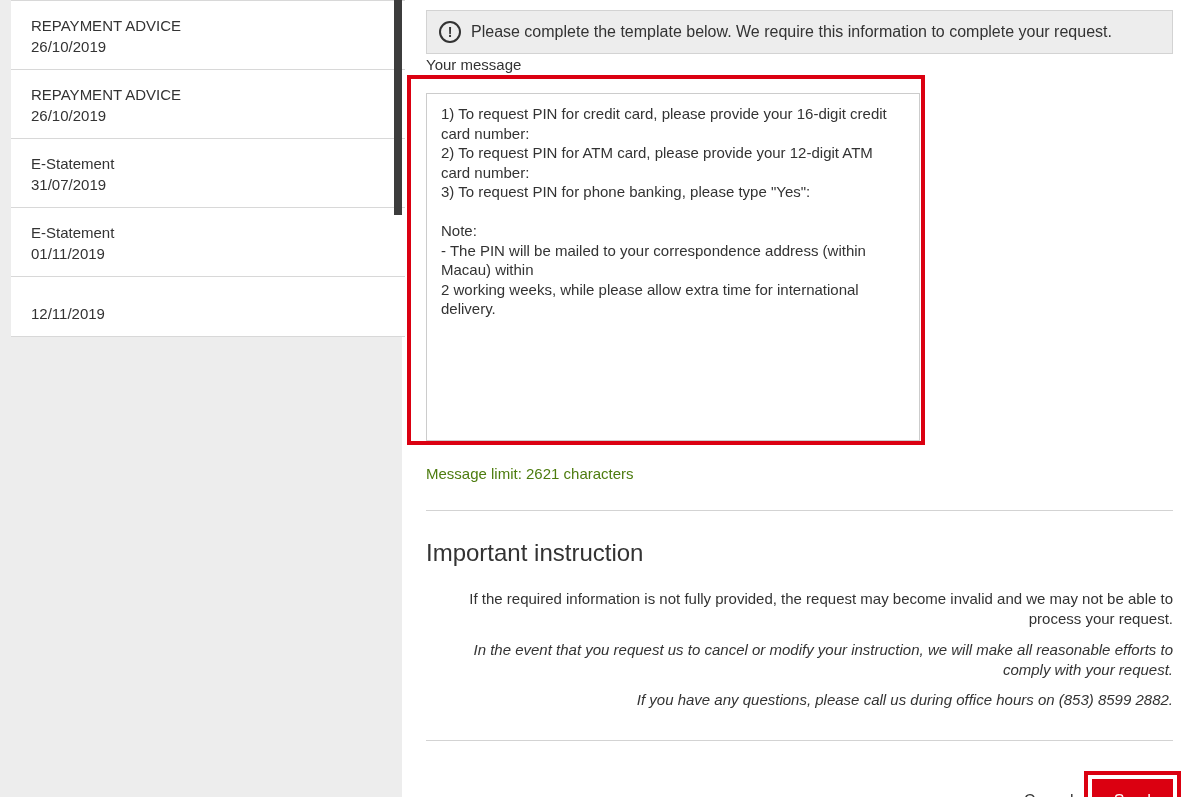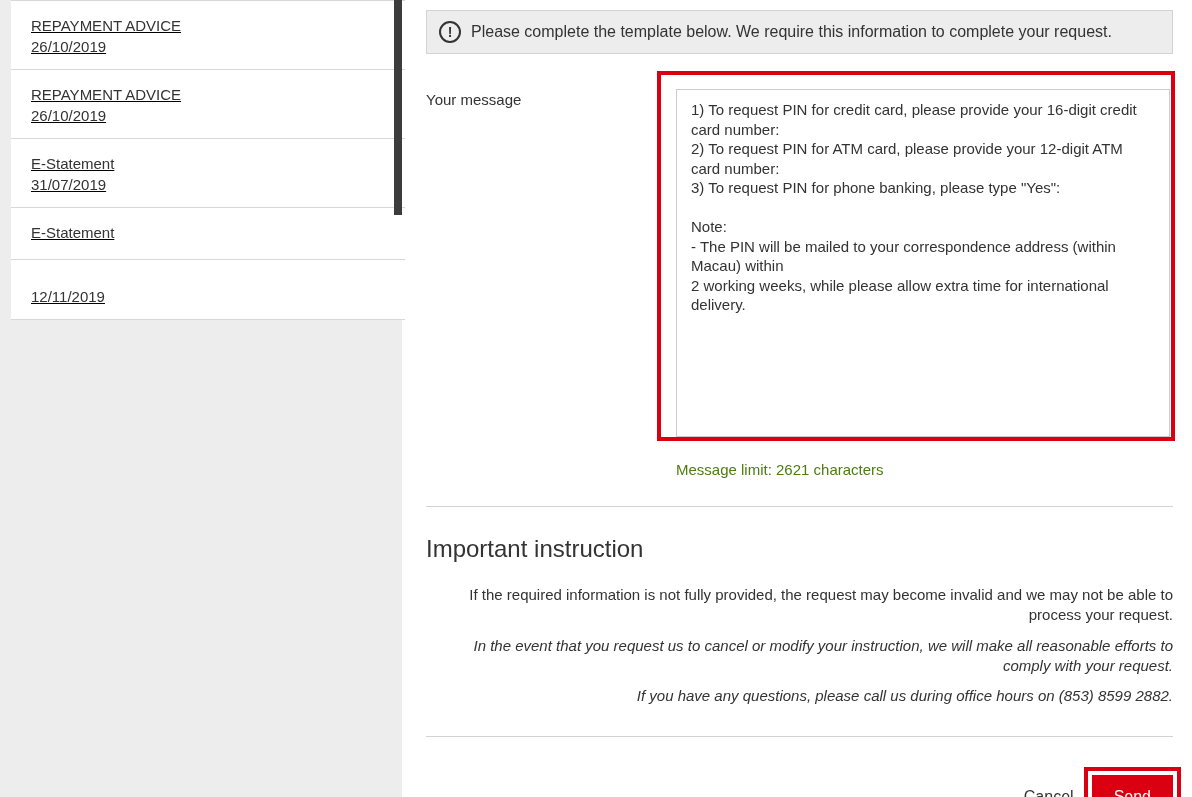--- a/index.html
+++ b/index.html
@@ -14,21 +14,20 @@
     .sidebar {
       width: 394px;
       background: #fff;
       margin-left: 11px;
     }
     
     .sidebar-item {
       border-bottom: 1px solid #d8d8d8;
       padding: 14px 20px 14px 20px;
       cursor: pointer;
-      text-decoration: underline;
     }
     
     .sidebar-item:first-child {
       border-top: 1px solid #d8d8d8;
     }
     
     .sidebar-item-title {
       font-size: 15px;
       color: #333;
       margin-bottom: 4px;
@@ -79,22 +78,22 @@
       flex-shrink: 0;
     }
     
     .notice-text {
       font-size: 16px;
       color: #333;
     }
     
     .form-row {
       display: flex;
-      margin-top: 35px;
       gap: 20px;
+      flex-direction: column;
     }
     
     .form-label {
       width: 230px;
       font-size: 15px;
       color: #333;
       padding-top: 2px;
     }
     
     .textarea-wrap {
@@ -206,20 +205,21 @@
     <div class="sidebar-item">
       <div class="sidebar-item-title">REPAYMENT ADVICE</div>
       <div class="sidebar-item-date">26/10/2019</div>
     </div>
     <div class="sidebar-item">
       <div class="sidebar-item-title">E-Statement</div>
       <div class="sidebar-item-date">31/07/2019</div>
     </div>
     <div class="sidebar-item">
       <div class="sidebar-item-title">E-Statement</div>
+      <div class="sidebar-item-date">01/11/2019</div>
     </div>
     <div class="sidebar-item" style="padding-top: 28px;">
       <div class="sidebar-item-date">12/11/2019</div>
     </div>
   </div>
   <div class="scrollbar-track"></div>
 </div>
 
 <div class="main-content">
   <div class="notice-bar">

